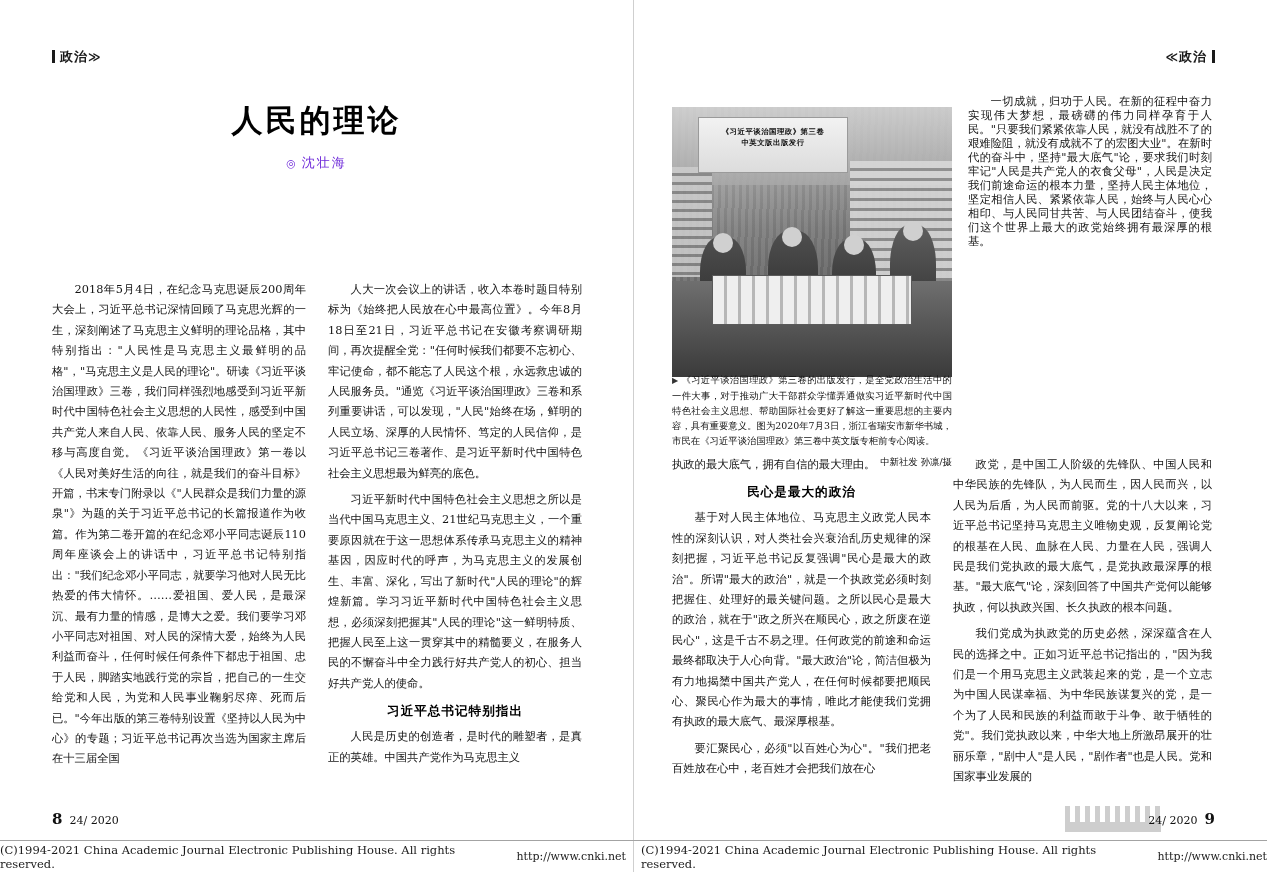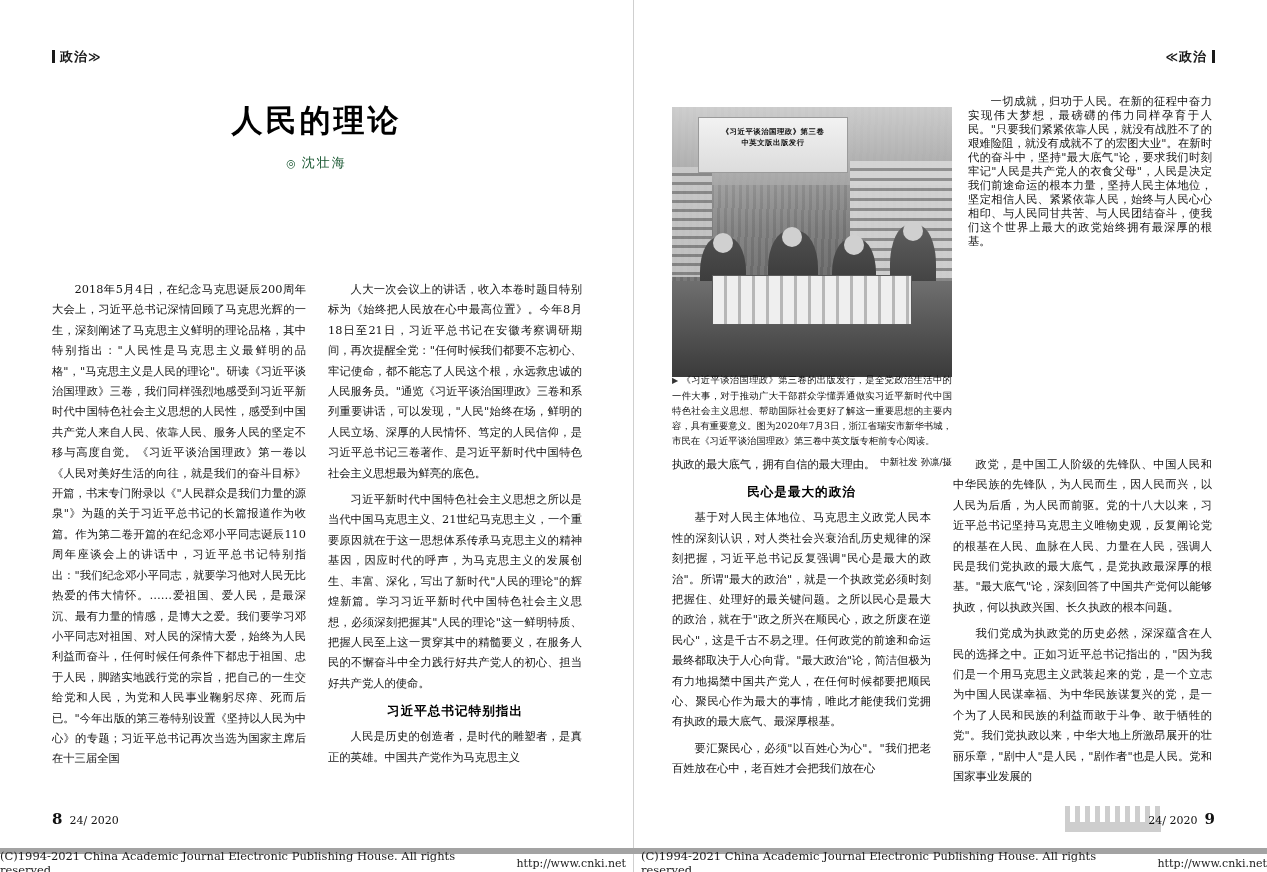--- a/index.html
+++ b/index.html
@@ -52,21 +52,21 @@
   .doc-subtitle {
     font-family: "DejaVu Serif", "Liberation Serif", serif;
     font-size: 17px;
     font-weight: bold;
     letter-spacing: 1px;
     color: #000;
     margin: 0 0 18px 0;
   }
   .byline {
     font-size: 13px;
-    color: #14532d;
+    color: #6d28d9;
     letter-spacing: 2px;
   }
   .byline .circ { font-size: 11px; margin-right: 4px; }
 
   
   .cols {
     position: absolute;
     display: flex;
     gap: 22px;
   }
@@ -233,22 +233,22 @@
     background:
       repeating-linear-gradient(90deg, #c9c9c9 0 5px, transparent 5px 10px),
       linear-gradient(180deg, transparent 60%, #c9c9c9 60%);
     opacity: .9;
   }
 
   
   .copyright-bar {
     position: absolute;
     bottom: 0; left: 0; width: 100%;
-    height: 24px;
-    border-top: 6px solid #a3a3a3;
+    height: 32px;
+    border-top: 1px solid #a3a3a3;
     display: flex;
     gap: 15px;
   }
   .cp-half {
     width: 50%;
     display: flex;
     align-items: center;
     justify-content: center;
     gap: 16px;
     font-family: "DejaVu Serif", "Liberation Serif", serif;

